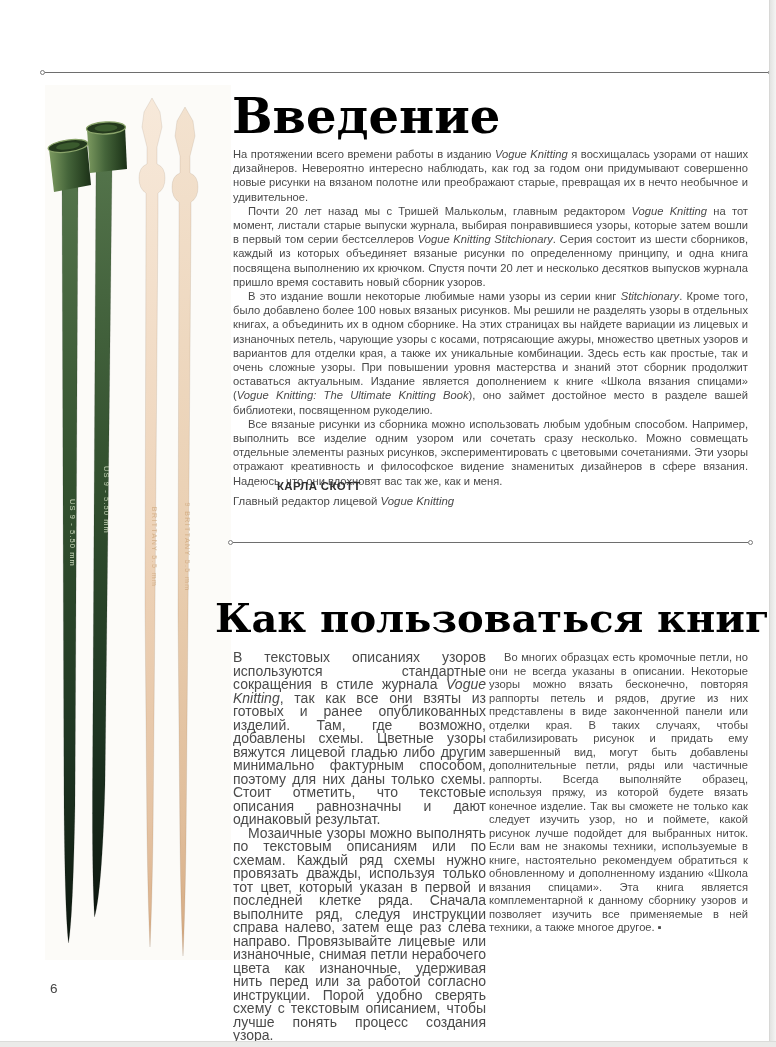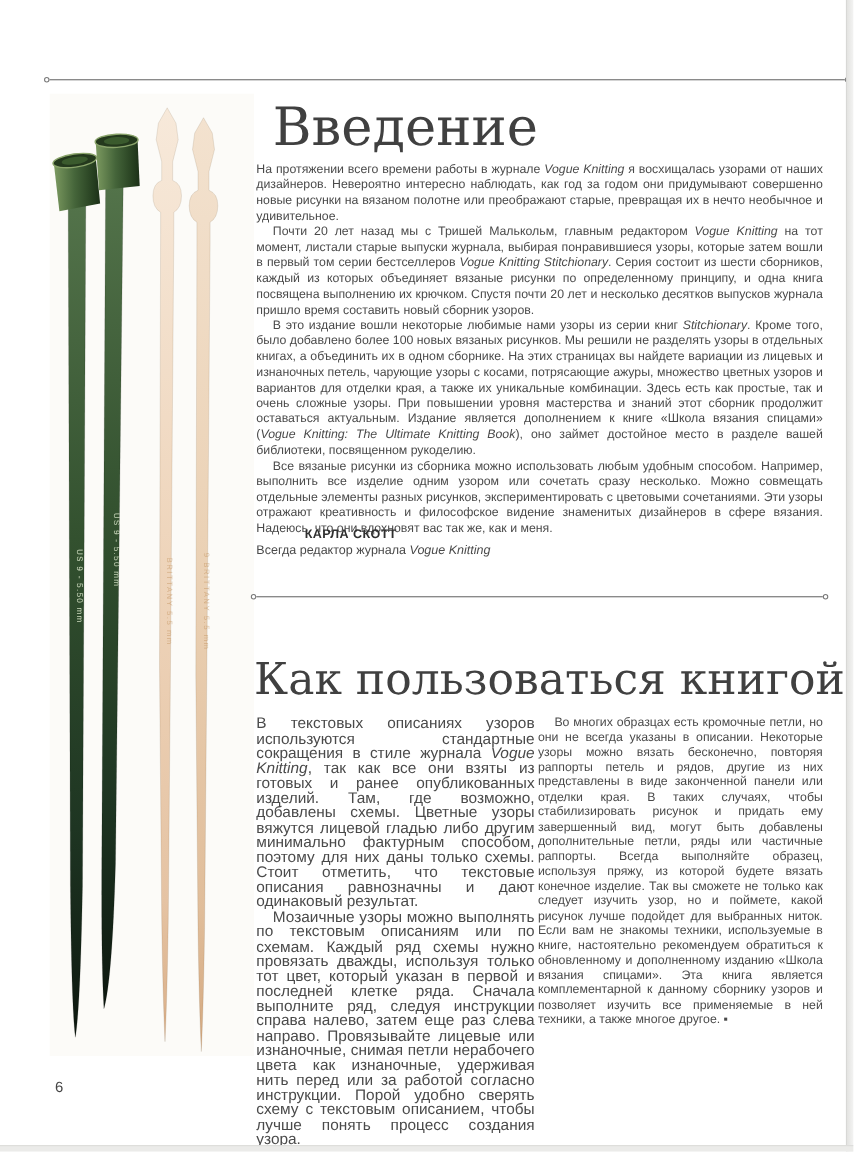--- a/index.html
+++ b/index.html
@@ -10,21 +10,21 @@
   
   .rule { position:absolute; height:1px; background:#6e6e6e; }
   .rule::before, .rule::after {
     content:""; position:absolute; top:-2px; width:3px; height:3px;
     border:1px solid #7a7a7a; border-radius:50%; background:#ffffff;
   }
   .rule::before { left:-5px; }
   .rule::after { right:-5px; }
 
   .h-serif { position:absolute; font-family:"DejaVu Serif","Liberation Serif",serif;
-    color:#404040; font-weight:400; line-height:1; white-space:nowrap; letter-spacing:0;margin-left:16px; }
+    color:#000000; font-weight:700; line-height:1; white-space:nowrap; letter-spacing:0; }
   #h-intro { left:232px; top:92px;  font-size:48px; }
   #h-howto { left:215px; top:598px; font-size:40px; }
 
   .textcol { position:absolute; text-align:justify; }
   #intro-text { left:233px; top:147px; width:515px; font-size:11.2px; line-height:14.2px; }
   #col-left   { left:233px; top:651px; width:253px; font-size:14px; line-height:13.5px; }
   #col-right  { left:489px; top:651px; width:259px; font-size:11.2px; line-height:13.5px; }
   p { margin:0; }
   .ind { text-indent:15px; }
   .it { font-style:italic; }
@@ -105,29 +105,29 @@
     </g>
 
     <g>
       <use href="#needleBe" transform="translate(33,9)" fill="url(#gBeD)" stroke="#5e3f22" stroke-opacity="0.14" stroke-width="0.8"></use>
       <text x="140" y="462" transform="rotate(90 140 462)" text-anchor="middle" font-family="Liberation Sans, sans-serif" font-size="7" letter-spacing="1.4" fill="#c3935f" fill-opacity="0.55">9 BRITTANY 5.5 mm</text>
     </g>
   </svg>
 
   <div id="h-intro" class="h-serif">Введение</div>
   <div id="intro-text" class="textcol">
-      <p><span>На протяжении всего времени работы в журнале </span><span class="it">Vogue Knitting</span><span> я восхищалась узорами от наших дизайнеров. Невероятно интересно наблюдать, как год за годом они придумывают совершенно новые рисунки на вязаном полотне или преображают старые, превращая их в нечто необычное и удивительное.</span></p>
+      <p><span>На протяжении всего времени работы в изданию </span><span class="it">Vogue Knitting</span><span> я восхищалась узорами от наших дизайнеров. Невероятно интересно наблюдать, как год за годом они придумывают совершенно новые рисунки на вязаном полотне или преображают старые, превращая их в нечто необычное и удивительное.</span></p>
       <p class="ind"><span>Почти 20 лет назад мы с Тришей Малькольм, главным редактором </span><span class="it">Vogue Knitting</span><span> на тот момент, листали старые выпуски журнала, выбирая понравившиеся узоры, которые затем вошли в первый том серии бестселлеров </span><span class="it">Vogue Knitting Stitchionary</span><span>. Серия состоит из шести сборников, каждый из которых объединяет вязаные рисунки по определенному принципу, и одна книга посвящена выполнению их крючком. Спустя почти 20 лет и несколько десятков выпусков журнала пришло время составить новый сборник узоров.</span></p>
       <p class="ind"><span>В это издание вошли некоторые любимые нами узоры из серии книг </span><span class="it">Stitchionary</span><span>. Кроме того, было добавлено более 100 новых вязаных рисунков. Мы решили не разделять узоры в отдельных книгах, а объединить их в одном сборнике. На этих страницах вы найдете вариации из лицевых и изнаночных петель, чарующие узоры с косами, потрясающие ажуры, множество цветных узоров и вариантов для отделки края, а также их уникальные комбинации. Здесь есть как простые, так и очень сложные узоры. При повышении уровня мастерства и знаний этот сборник продолжит оставаться актуальным. Издание является дополнением к книге «Школа вязания спицами» (</span><span class="it">Vogue Knitting: The Ultimate Knitting Book</span><span>), оно займет достойное место в разделе вашей библиотеки, посвященном рукоделию.</span></p>
       <p class="ind"><span>Все вязаные рисунки из сборника можно использовать любым удобным способом. Например, выполнить все изделие одним узором или сочетать сразу несколько. Можно совмещать отдельные элементы разных рисунков, экспериментировать с цветовыми сочетаниями. Эти узоры отражают креативность и философское видение знаменитых дизайнеров в сфере вязания. Надеюсь, что они вдохновят вас так же, как и меня.</span></p>
     </div>
 
   <div id="signature">
     <div id="sig-name">КАРЛА СКОТТ</div>
-    <div id="sig-role"><span>Всегда редактор журнала </span><span class="it">Vogue Knitting</span></div>
+    <div id="sig-role"><span>Главный редактор лицевой </span><span class="it">Vogue Knitting</span></div>
   </div>
 
   <div class="rule" style="left:233px; top:542px; width:515px;"></div>
 
   <div id="h-howto" class="h-serif">Как пользоваться книгой</div>
   <div id="col-left" class="textcol">
       <p><span>В текстовых описаниях узоров используются стандартные сокращения в стиле журнала </span><span class="it">Vogue Knitting</span><span>, так как все они взяты из готовых и ранее опубликованных изделий. Там, где возможно, добавлены схемы. Цветные узоры вяжутся лицевой гладью либо другим минимально фактурным способом, поэтому для них даны только схемы. Стоит отметить, что текстовые описания равнозначны и дают одинаковый результат.</span></p>
       <p class="ind"><span>Мозаичные узоры можно выполнять по текстовым описаниям или по схемам. Каждый ряд схемы нужно провязать дважды, используя только тот цвет, который указан в первой и последней клетке ряда. Сначала выполните ряд, следуя инструкции справа налево, затем еще раз слева направо. Провязывайте лицевые или изнаночные, снимая петли нерабочего цвета как изнаночные, удерживая нить перед или за работой согласно инструкции. Порой удобно сверять схему с текстовым описанием, чтобы лучше понять процесс создания узора.</span></p>
     </div>
   <div id="col-right" class="textcol">

